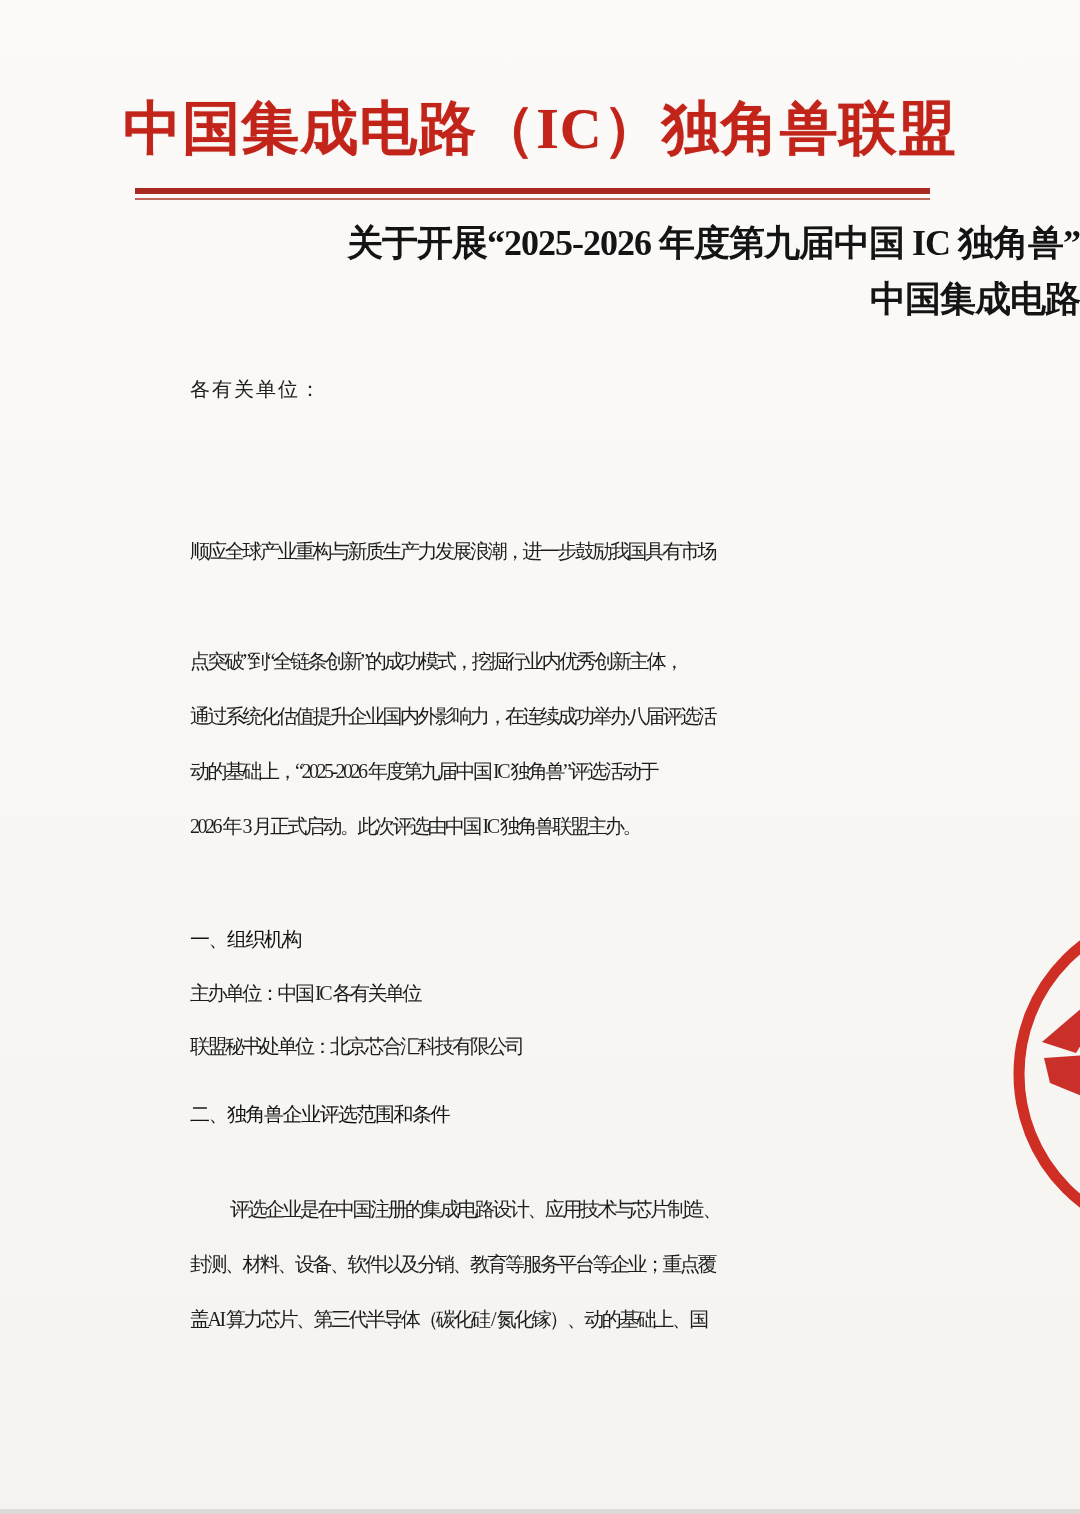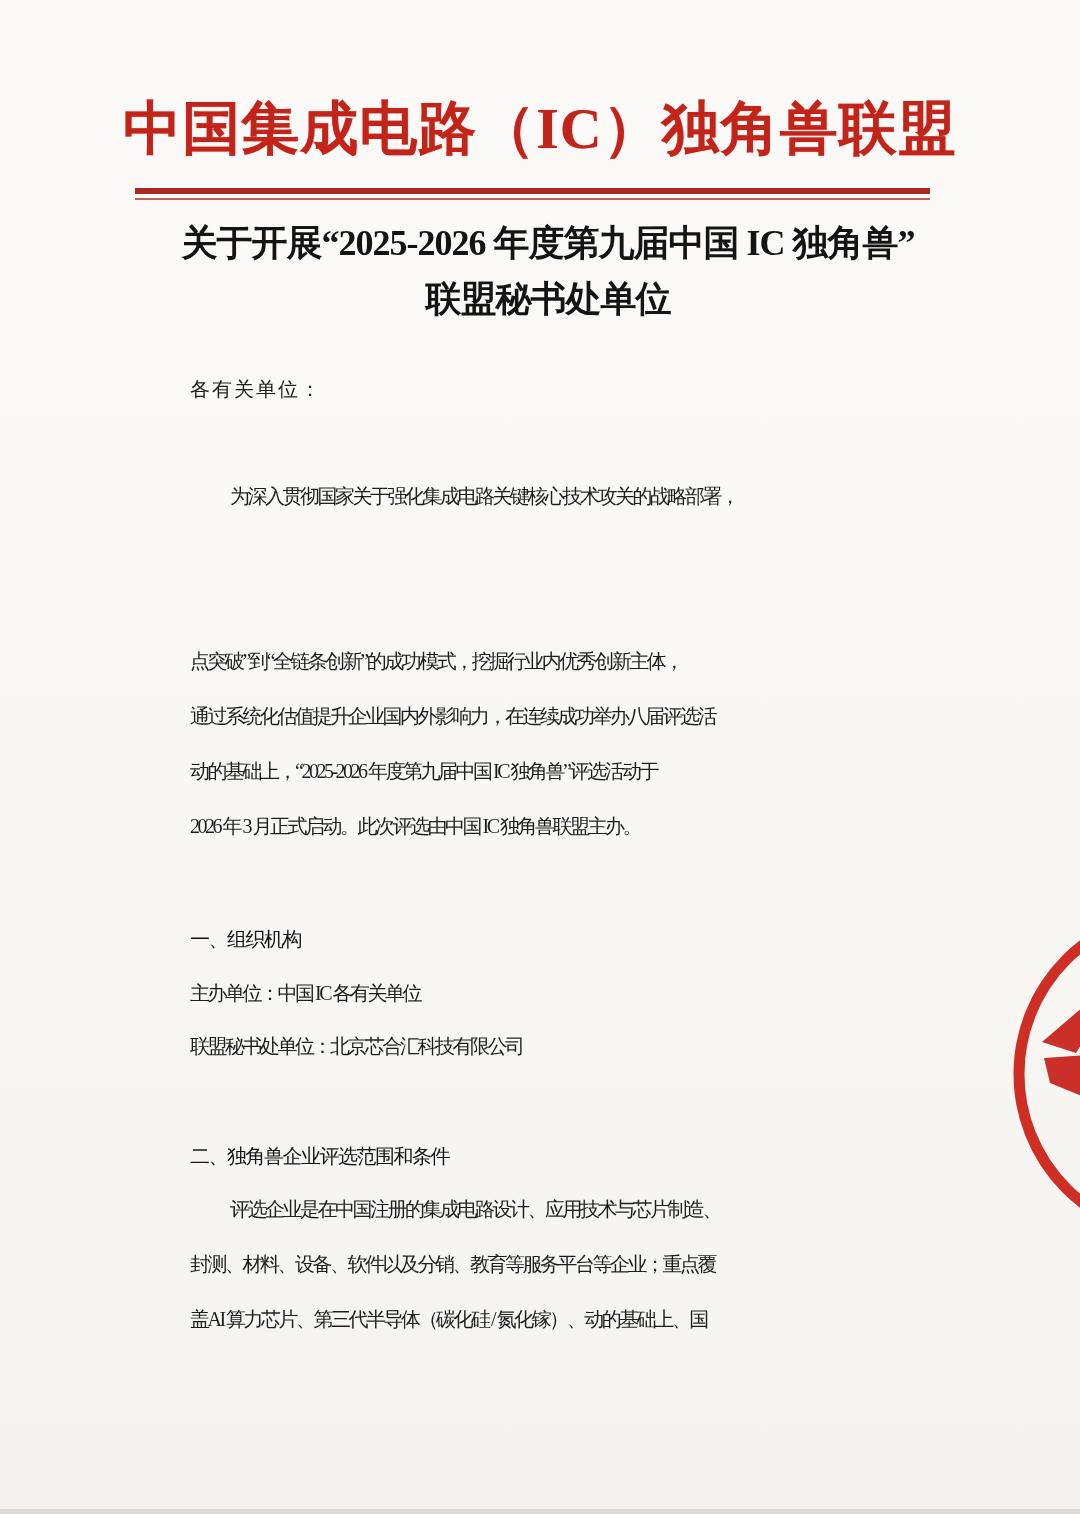--- a/index.html
+++ b/index.html
@@ -26,21 +26,21 @@
   .rule-thick {
     position: absolute; top: 188px; left: 135px; width: 795px; height: 6px;
     background: #a8291f;
   }
   .rule-thin {
     position: absolute; top: 198px; left: 135px; width: 795px; height: 2px;
     background: rgba(168,41,31,.72);
   }
   .doc-title {
     position: absolute; left: 16px; right: 0; margin: 0;
-    text-align: center; font-size: 36px; font-weight: 700; color: #141414;
+    text-align: right; font-size: 36px; font-weight: 700; color: #141414;
     letter-spacing: -1px; white-space: nowrap;
   }
   .t1 { top: 219px; }
   .t2 { top: 275px; }
   .bodyline {
     position: absolute; left: 190px; width: 760px;
     font-size: 20px; letter-spacing: -2.5px;
     white-space: nowrap; color: #1d1d1d;
   }
   .heading { font-weight: 400; color: #141414; letter-spacing: -1.5px; }
@@ -60,35 +60,35 @@
 </head>
 <body>
 
 <div class="page">
 
   <h1 class="masthead">中国集成电路（IC）独角兽联盟</h1>
   <div class="rule-thick"></div>
   <div class="rule-thin"></div>
 
   <h2 class="doc-title t1">关于开展“2025-2026 年度第九届中国 IC 独角兽”</h2>
-  <h2 class="doc-title t2">联盟秘书处单位</h2>
+  <h2 class="doc-title t2">中国集成电路</h2>
 
   <div class="bodyline salutation">各有关单位：</div>
 
-  <div class="bodyline indent" style="top:483px">为深入贯彻国家关于强化集成电路关键核心技术攻关的战略部署，</div>
+  <div class="bodyline" style="top:538px">顺应全球产业重构与新质生产力发展浪潮，进一步鼓励我国具有市场</div>
   <div class="bodyline" style="top:648px">点突破”到“全链条创新”的成功模式，挖掘行业内优秀创新主体，</div>
   <div class="bodyline" style="top:703px">通过系统化估值提升企业国内外影响力，在连续成功举办八届评选活</div>
   <div class="bodyline" style="top:758px">动的基础上，“2025-2026 年度第九届中国 IC 独角兽”评选活动于</div>
   <div class="bodyline" style="top:813px">2026 年 3 月正式启动。此次评选由中国 IC 独角兽联盟主办。</div>
 
   <div class="bodyline heading" style="top:926px">一、组织机构</div>
   <div class="bodyline" style="top:980px">主办单位：中国 IC 各有关单位</div>
   <div class="bodyline" style="top:1033px">联盟秘书处单位：北京芯合汇科技有限公司</div>
 
-  <div class="bodyline heading" style="top:1143px">二、独角兽企业评选范围和条件</div>
+  <div class="bodyline heading" style="top:1101px">二、独角兽企业评选范围和条件</div>
   <div class="bodyline" style="top:1251px">封测、材料、设备、软件以及分销、教育等服务平台等企业；重点覆</div>
   <div class="bodyline indent" style="top:1196px">评选企业是在中国注册的集成电路设计、应用技术与芯片制造、</div>
   <div class="bodyline" style="top:1306px">盖AI 算力芯片、第三代半导体（碳化硅 / 氮化镓）、动的基础上、国</div>
 
   <svg class="seal" viewBox="0 0 492 492" xmlns="http://www.w3.org/2000/svg">
     <circle cx="246" cy="246" r="162" fill="none" stroke="#cb1f15" stroke-width="11"></circle>
     <path id="sealTextPath" d="M 246,386 A 140,140 0 1,1 245.9,386" fill="none"></path>
     <text font-size="36" font-weight="700" fill="#cb1f15" letter-spacing="7" font-family="Liberation Serif, DejaVu Serif, serif">
       <textPath href="#sealTextPath" startOffset="60">中国集成电路（IC）独角兽联盟</textPath>
     </text>

